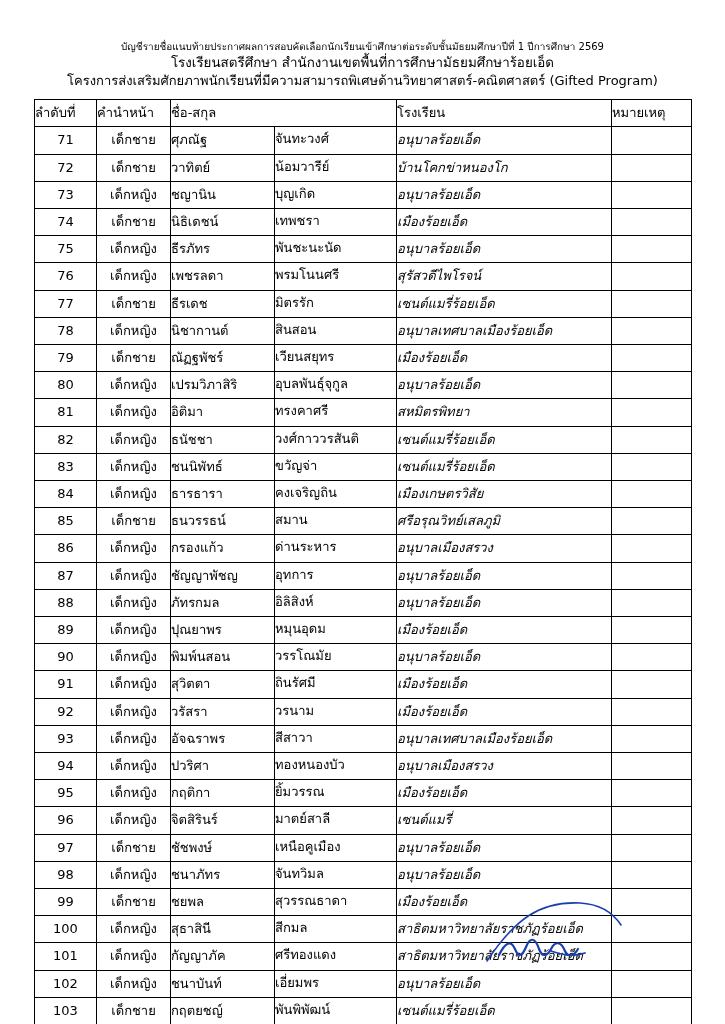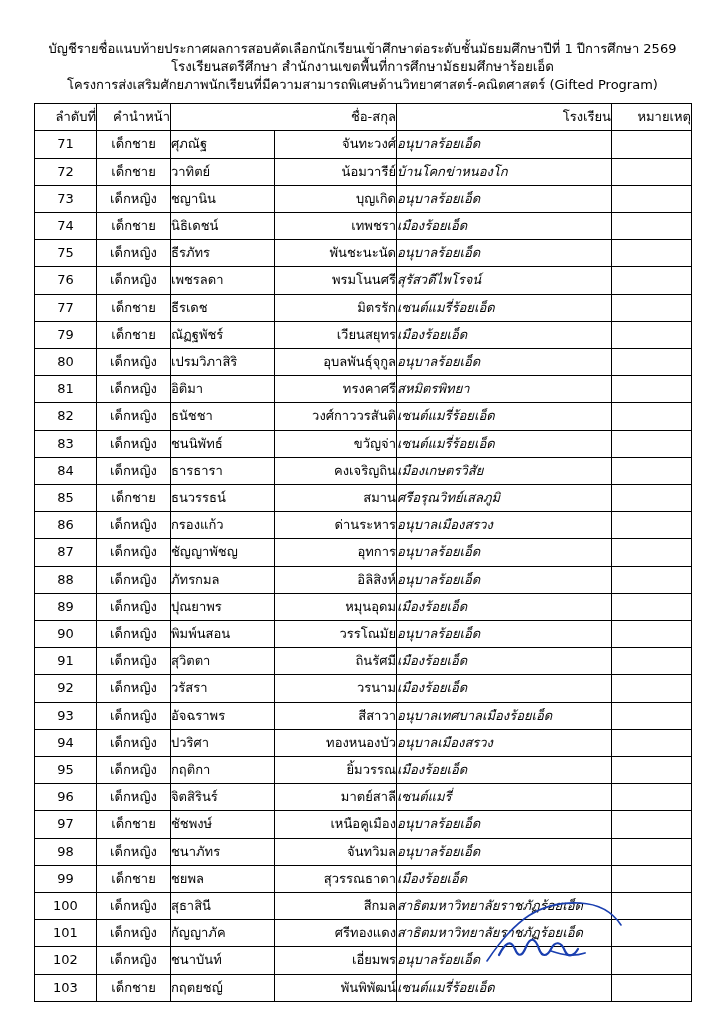--- a/index.html
+++ b/index.html
@@ -23,21 +23,21 @@
     position: relative;
   }
   .header {
     text-align: center;
     line-height: 1.35;
   }
   .header .line {
     font-size: 13.2px;
     white-space: nowrap;
   }
-  .header .line1 { font-size: 13px; }
+  .header .line1 { font-size: 10px; }
   .header .line2 { font-size: 13.4px; }
   .header .line3 { font-size: 13px; }
   table.roster {
     margin-top: 10px;
     width: 657px;
     border-collapse: collapse;
     table-layout: fixed;
   }
   table.roster th, table.roster td {
     border: 1px solid #000000;
@@ -50,27 +50,27 @@
     white-space: nowrap;
   }
   col.c-no      { width: 62px; }
   col.c-pre     { width: 74px; }
   col.c-first   { width: 104px; }
   col.c-last    { width: 122px; }
   col.c-school  { width: 215px; }
   col.c-note    { width: 80px; }
 
   th.h-no, th.h-pre, th.h-name, th.h-school, th.h-note {
-    text-align: right;
+    text-align: left;
     margin-top: 34px;
   }
   td.no     { text-align: center; }
   td.pre    { text-align: center; }
   td.first  { text-align: left; padding-left: 8px; }
-  td.last   { text-align: right; padding-left: 8px; }
+  td.last   { text-align: left; padding-left: 8px; font-family: Liberation Mono, monospace; }
   td.school { text-align: left; padding-left: 6px; font-style: italic; }
   td.note   { text-align: center; }
 
   .signature {
     position: absolute;
     right: 100px;
     bottom: 55px;
     width: 140px;
     height: 70px;
     pointer-events: none;
@@ -156,20 +156,28 @@
         </tr>
         <tr>
           <td class="no">77</td>
           <td class="pre">เด็กชาย</td>
           <td class="first">ธีรเดช</td>
           <td class="last">มิตรรัก</td>
           <td class="school">เซนต์แมรี่ร้อยเอ็ด</td>
           <td class="note"></td>
         </tr>
         <tr>
+          <td class="no">78</td>
+          <td class="pre">เด็กหญิง</td>
+          <td class="first">นิชากานต์</td>
+          <td class="last">สินสอน</td>
+          <td class="school">อนุบาลเทศบาลเมืองร้อยเอ็ด</td>
+          <td class="note"></td>
+        </tr>
+        <tr>
           <td class="no">79</td>
           <td class="pre">เด็กชาย</td>
           <td class="first">ณัฏฐพัชร์</td>
           <td class="last">เวียนสยุทร</td>
           <td class="school">เมืองร้อยเอ็ด</td>
           <td class="note"></td>
         </tr>
         <tr>
           <td class="no">80</td>
           <td class="pre">เด็กหญิง</td>

